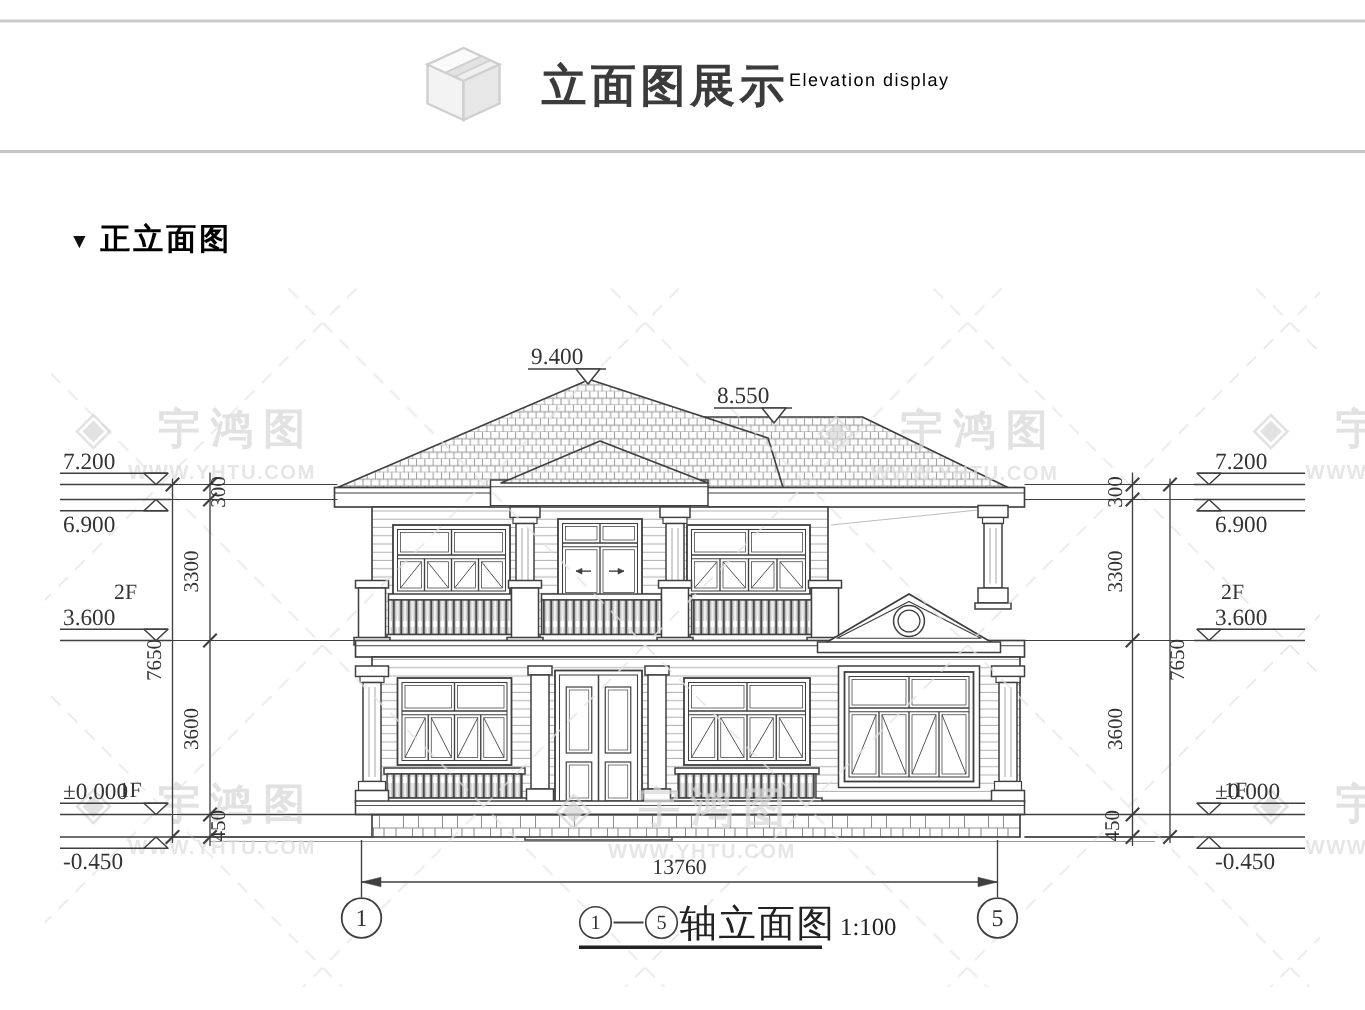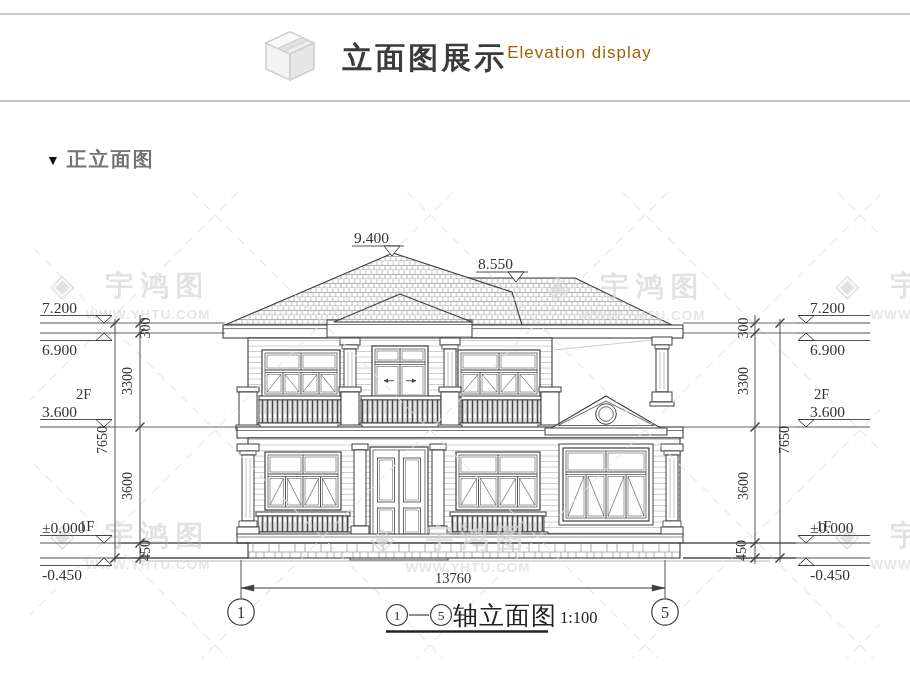--- a/index.html
+++ b/index.html
@@ -5,24 +5,24 @@
   html,body{margin:0;padding:0;background:#fff;}
   .page{position:relative;width:910px;height:673px;background:#fff;overflow:hidden;
         font-family:"Liberation Sans","DejaVu Sans",sans-serif;}
   .topline{position:absolute;left:0;top:13px;width:910px;height:2px;background:#c9c9c9;}
   .divider{position:absolute;left:0;top:100px;width:910px;height:2px;background:#c5c5c5;}
   .header{position:absolute;left:0;top:20px;width:910px;height:76px;display:flex;
           align-items:center;justify-content:center;gap:20px;}
   .hicon{width:64px;height:64px;flex:0 0 auto;}
   .htxt{display:flex;flex-direction:row;align-items:flex-start;}
   .htitle{font-size:30px;font-weight:bold;color:#3b3b3b;letter-spacing:3px;line-height:34px;}
-  .hsub{font-size:17px;color:#a16207;letter-spacing:1px;line-height:24px;}
+  .hsub{font-size:12px;color:#000000;letter-spacing:1px;line-height:24px;}
   .seclabel{position:absolute;left:46px;top:146px;display:flex;align-items:center;gap:7px;z-index:3;}
   .tri{font-size:14px;color:#111;}
-  .sectext{font-size:20px;font-weight:bold;color:#737373;letter-spacing:2px;}
+  .sectext{font-size:20px;font-weight:bold;color:#000000;letter-spacing:2px;}
   #drawing{position:absolute;left:0;top:0;width:910px;height:673px;}
 </style>
 </head>
 <body>
 
 <div class="page">
   <div class="topline"></div>
   <div class="header">
     <svg class="hicon" viewBox="0 0 64 64">
       <polygon points="32,6 56,17 32,28 8,17" fill="#efefef" stroke="#cfcfcf" stroke-width="1.6"></polygon>

